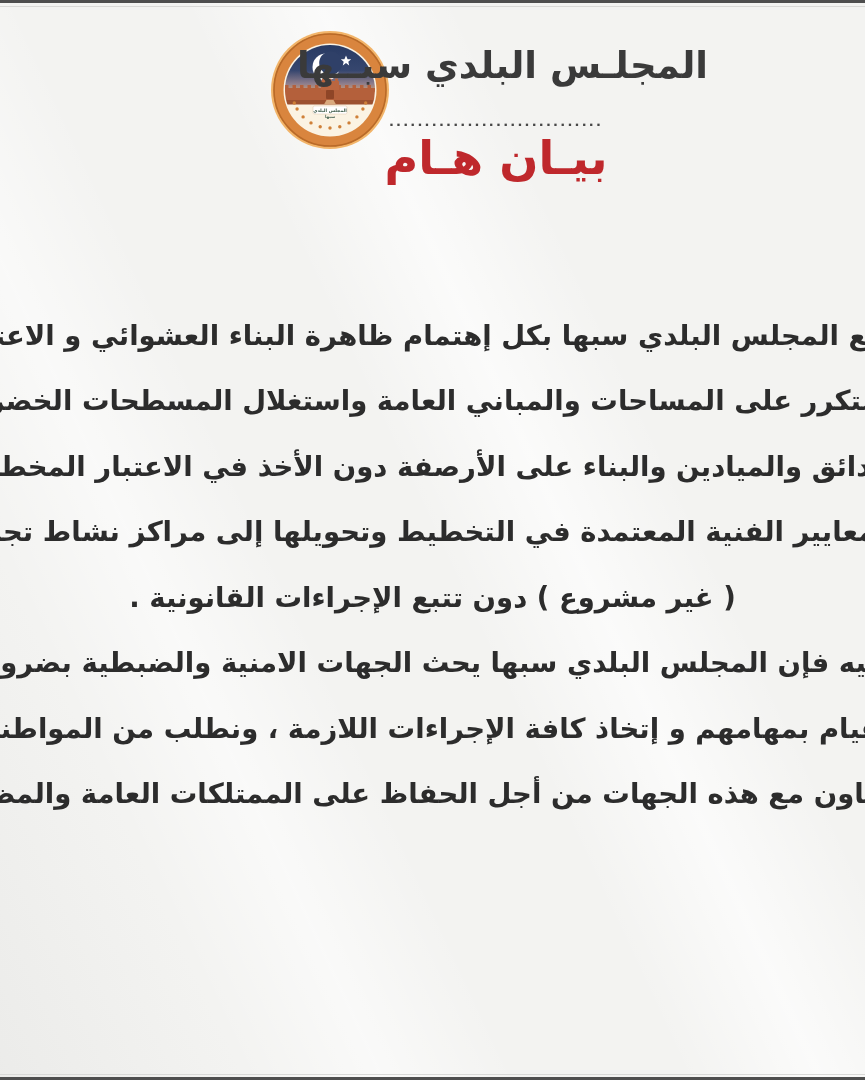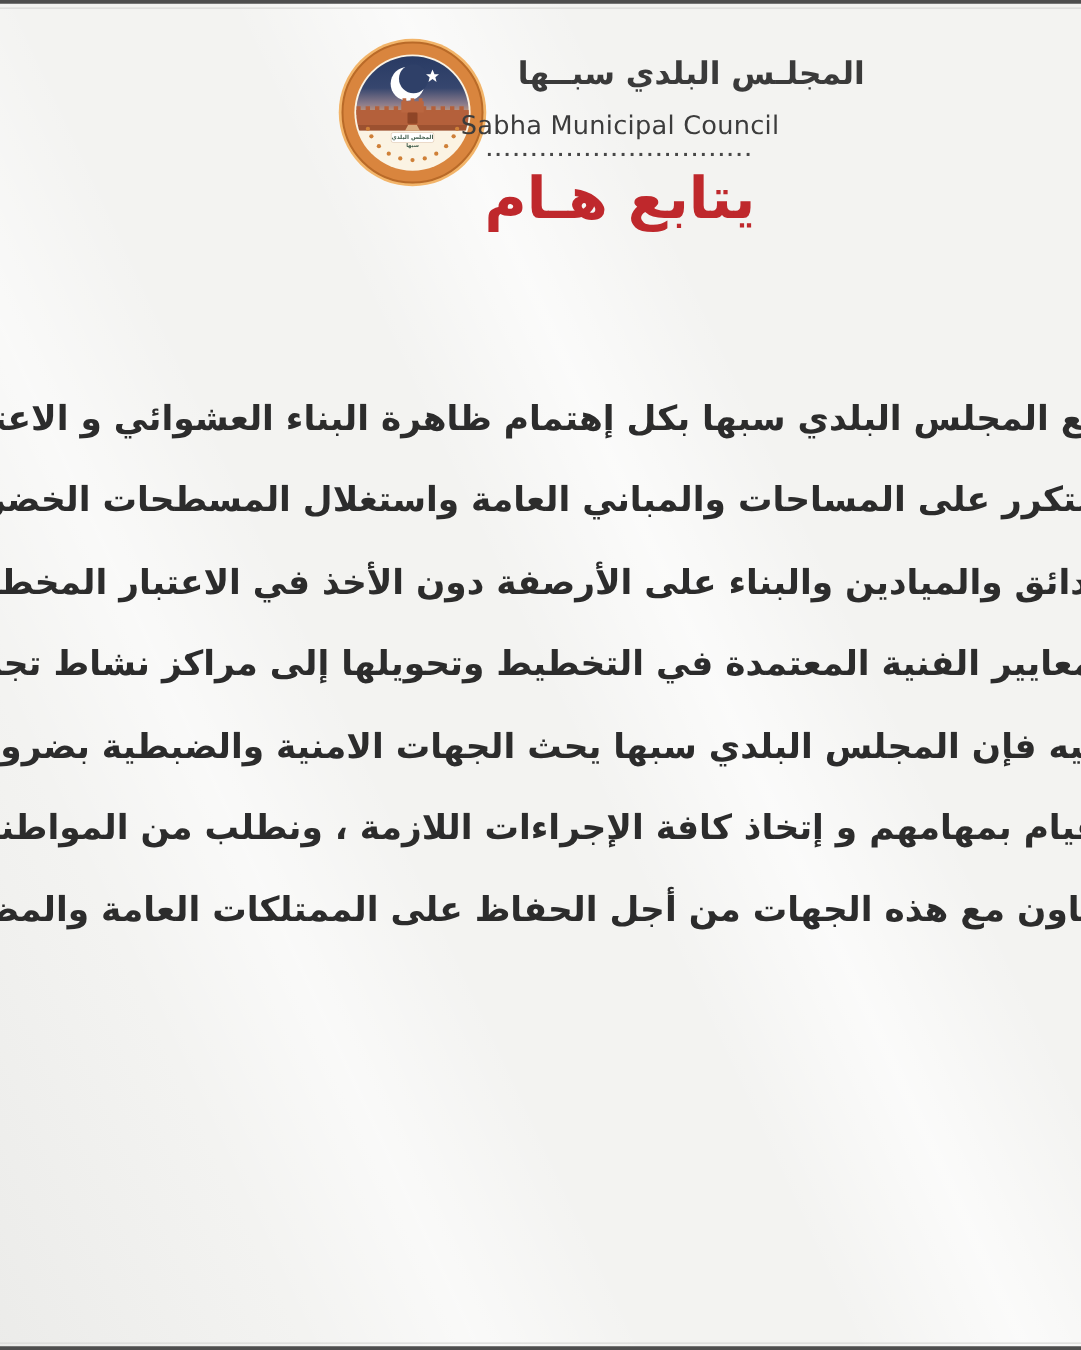--- a/index.html
+++ b/index.html
@@ -29,21 +29,21 @@
     position:absolute;left:0;width:865px;height:1px;background:#d9d9d7;
   }
   .edge-top-faint{top:6px;}
   .edge-bottom-faint{bottom:5px;}
 
   
   .logo{position:absolute;left:270px;top:30px;width:120px;height:120px;}
   .council-ar{
     position:absolute;left:398px;top:44px;width:310px;
     direction:rtl;text-align:center;white-space:nowrap;
-    font-size:25px;font-weight:bold;color:#3a3a3a;letter-spacing:0;
+    font-size:37px;font-weight:bold;color:#3a3a3a;letter-spacing:0;
   }
   .council-en{
     position:absolute;left:341px;top:88px;width:310px;
     text-align:center;font-size:20.5px;color:#3c3c3c;letter-spacing:.2px;
   }
   .dots{
     position:absolute;left:341px;top:114px;width:310px;
     text-align:center;font-size:13px;font-weight:bold;color:#474747;
     letter-spacing:2.2px;white-space:nowrap;
   }
@@ -121,29 +121,29 @@
           <circle cx="41" cy="92.9" r="1.7"></circle>
           <circle cx="33.1" cy="86.9" r="1.7"></circle>
           <circle cx="27.1" cy="79" r="1.7"></circle>
           <circle cx="24.3" cy="73" r="1.7"></circle>
         </g>
       </g>
     </svg>
   </div>
 
   <div class="council-ar">المجلـس البلدي سبــها</div>
-  <div class="council-en">Sabha Municipal Council</div>
   <div class="dots">..............................</div>
-  <div class="statement-title" id="statement-title" style="color: rgb(191, 40, 44);">يتابع هـام</div>
+  <div class="statement-title" id="statement-title" style="color: rgb(191, 40, 44);">بيـان هـام</div>
 
   <div class="body-text" id="body-text" style="color: rgb(44, 44, 44);">
     <div class="body-line">يتابع المجلس البلدي سبها بكل إهتمام ظاهرة البناء العشوائي و الاعتداء</div>
     <div class="body-line">المتكرر على المساحات والمباني العامة واستغلال  المسطحات الخضراء</div>
     <div class="body-line">والحدائق والميادين والبناء على الأرصفة دون الأخذ في الاعتبار المخططات</div>
     <div class="body-line">والمعايير الفنية المعتمدة في التخطيط  وتحويلها إلى مراكز نشاط تجاري</div>
+    <div class="body-line">( غير مشروع ) دون تتبع الإجراءات القانونية .</div>
     <div class="body-line">عليه فإن المجلس البلدي سبها يحث الجهات الامنية والضبطية بضرورة</div>
     <div class="body-line">القيام بمهامهم و إتخاذ كافة الإجراءات اللازمة ، ونطلب من المواطنين</div>
     <div class="body-line">التعاون مع هذه الجهات من أجل الحفاظ على الممتلكات العامة والمظهر</div>
   </div>
 
   <div class="edge-bottom-faint"></div>
   <div class="edge-bottom"></div>
 </div>
 
 </body></html>

